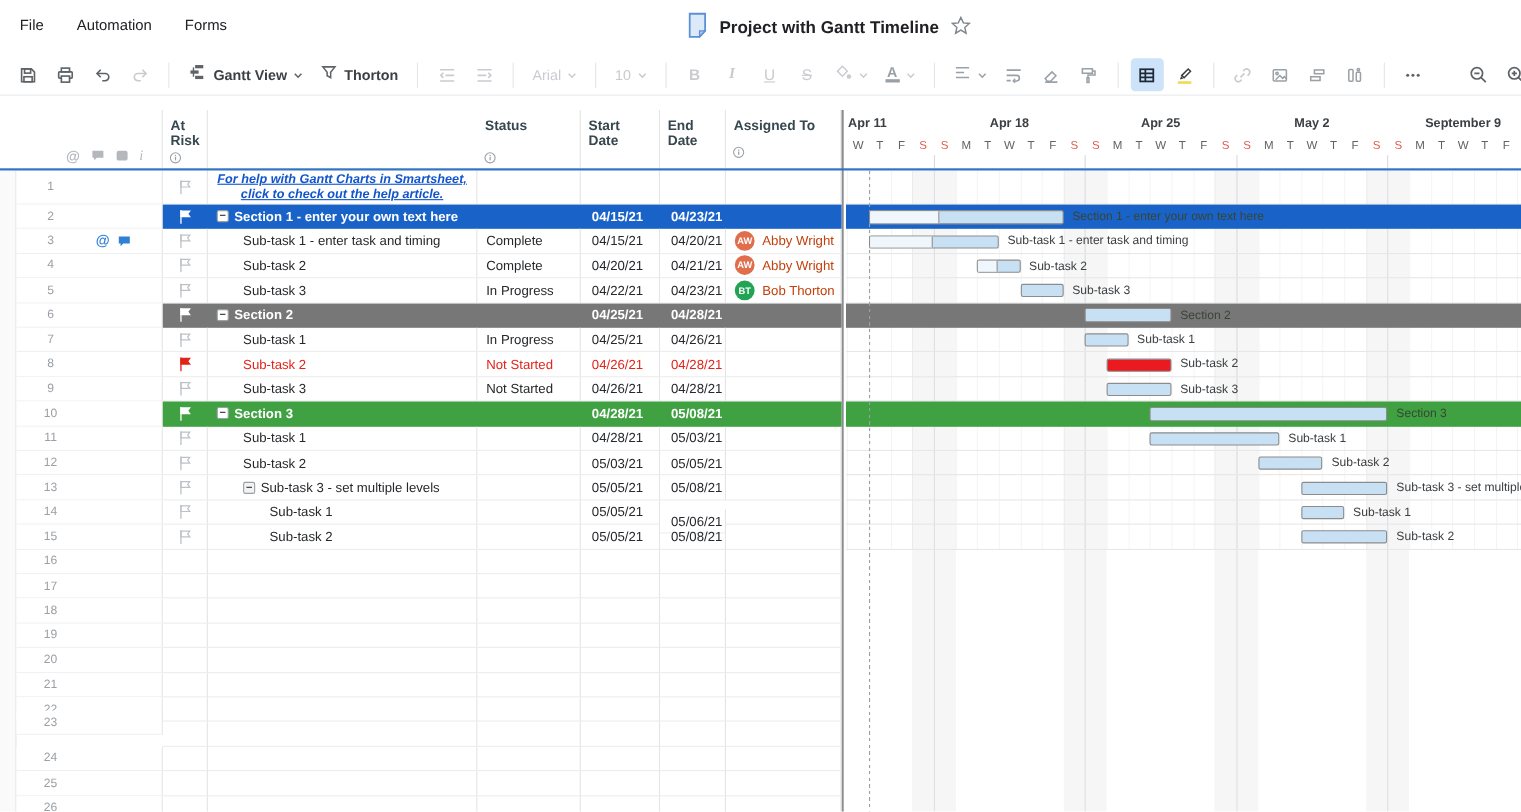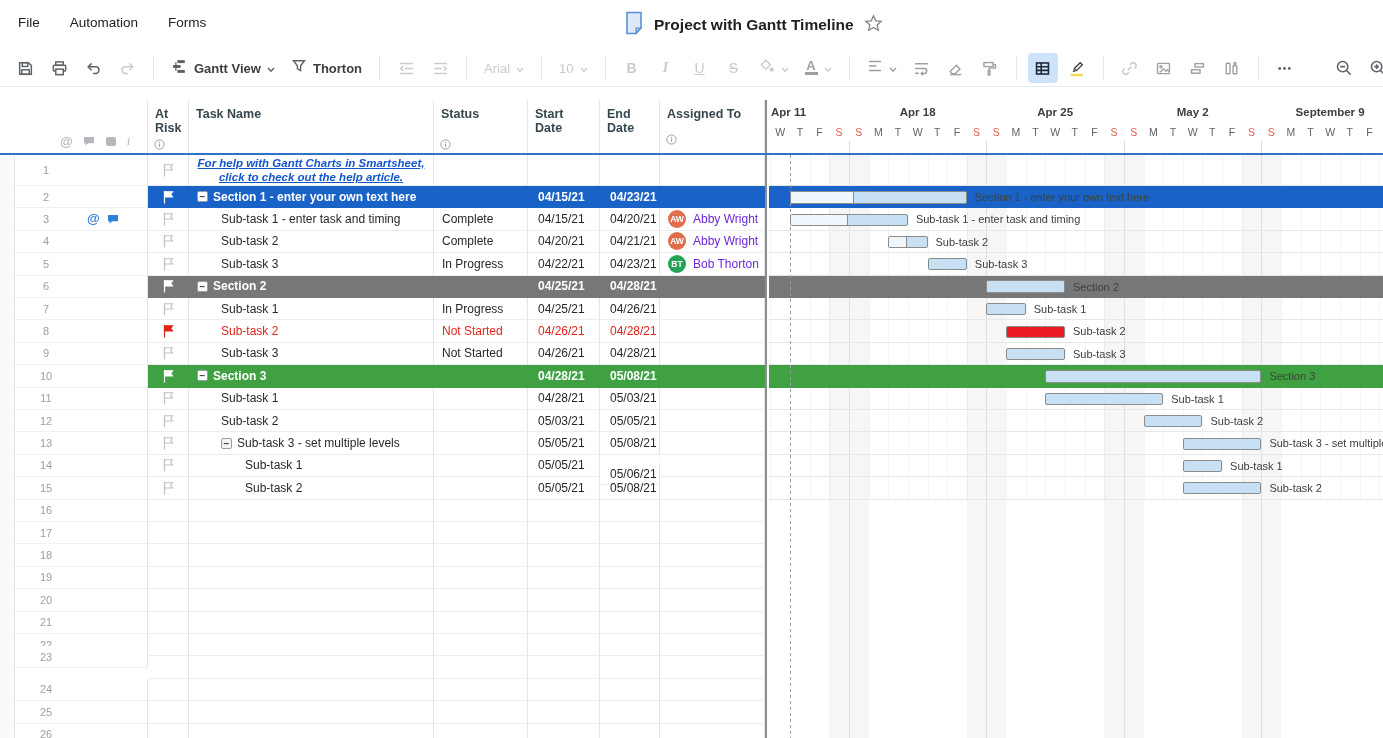--- a/index.html
+++ b/index.html
@@ -35,21 +35,21 @@
         border-right:1px solid #E5E5E5;border-bottom:1px solid #EDEDED;overflow:hidden;white-space:nowrap;}
   .seccell{border-right-color:transparent;border-bottom-color:transparent;color:#fff;font-weight:bold;}
   .taskin{display:flex;align-items:center;gap:5px;}
   .colbox{width:11px;height:11px;line-height:9px;text-align:center;background:#FFF;border:1px solid #98A0A6;
           border-radius:2px;color:#444;font-size:10px;font-weight:bold;box-sizing:border-box;flex:none;}
   .colgray{background:#F1F3F4;}
   .helplink{width:100%;text-align:center;font-size:11.5px;font-style:italic;font-weight:600;color:#1155CC;
             text-decoration:underline;line-height:14px;white-space:normal;}
   .avatar{width:18px;height:18px;border-radius:50%;color:#fff;font-size:8.5px;font-weight:bold;
           display:inline-flex;align-items:center;justify-content:center;margin-right:7px;flex:none;}
-  .asgname{font-size:12px;color:#6d28d9;}
+  .asgname{font-size:12px;color:#c2410c;}
   
   #gantt-header{position:absolute;left:769px;top:100px;width:614px;height:53px;overflow:hidden;}
   .wklabel{position:absolute;top:6px;font-size:11.5px;font-weight:bold;color:#3C4043;white-space:nowrap;}
   .daylabel{position:absolute;top:26px;width:14px;text-align:center;font-size:10.5px;color:#5F6368;}
   #gantt-layer{position:absolute;left:769px;top:155px;width:614px;height:583px;overflow:hidden;}
   .bar{position:absolute;border:1px solid #8C8C8C;border-radius:2px;box-sizing:border-box;}
   .prog{height:100%;background:rgba(255,255,255,0.72);border-right:1px solid #8C8C8C;box-sizing:border-box;}
   .barlab{position:absolute;font-size:11px;color:#3C4043;white-space:nowrap;}
   .today{position:absolute;top:0;width:1px;height:583px;
          background-image:repeating-linear-gradient(to bottom,#9AA0A6 0 3px,transparent 3px 6px);}
@@ -257,21 +257,20 @@
     <span class="tb en" style="margin-right:-18px">
         <svg width="18" height="18" viewBox="0 0 16 16" fill="none" stroke="currentColor" stroke-width="1.4">
           <circle cx="6.8" cy="6.8" r="4.6"></circle>
           <path d="M10.2 10.2 L14 14 M4.7 6.8 H8.9 M6.8 4.7 V8.9"></path>
         </svg>
       </span>
   </div>
 
   <div class="hcell" style="left:15px;width:133px;"></div>
   <div class="hcell" style="left:148px;width:41px;">At Risk</div>
-  <div class="hcell" style="left:189px;width:245px;">Task Name</div>
   <div class="hcell" style="left:434px;width:94px;">Status</div>
   <div class="hcell" style="left:528px;width:72px;padding-right:18px;">Start Date</div>
   <div class="hcell" style="left:600px;width:60px;padding-right:14px;">End Date</div>
   <div class="hcell" style="left:660px;width:105px;">Assigned To</div>
   <div id="hicons" class="hstrip" style="left: 60px; top: 133px;">
       <span style="font-weight:bold;font-size:13px;">@</span>
       <svg width="12" height="11" viewBox="0 0 12 11">
         <path d="M1 1 H11 V7.3 H5 L2.6 9.8 V7.3 H1 Z" fill="#B4B8BC"></path>
       </svg>
       <svg width="12" height="11" viewBox="0 0 12 11">

